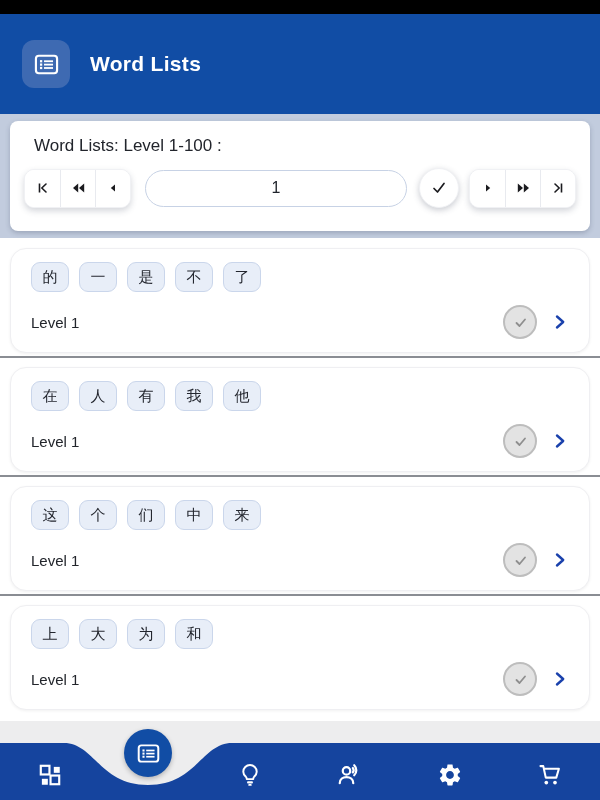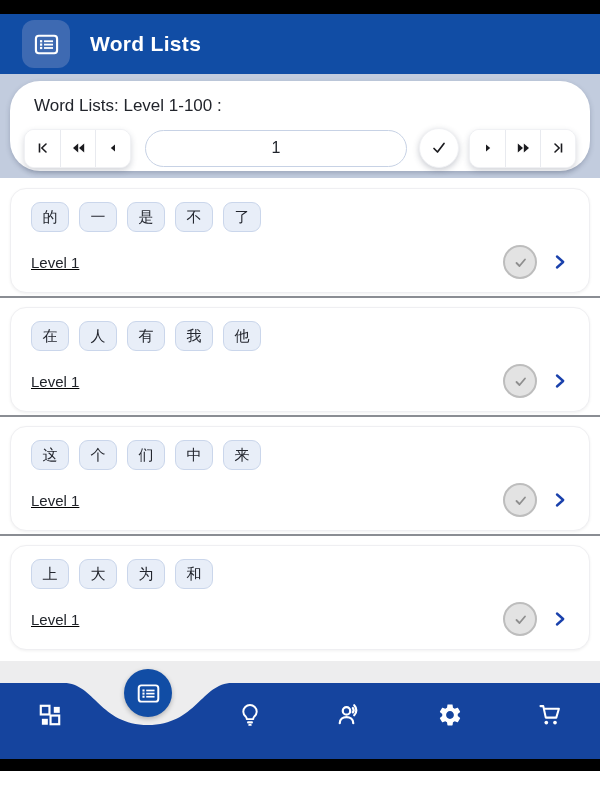--- a/index.html
+++ b/index.html
@@ -5,43 +5,43 @@
   html,body{margin:0;padding:0;}
   body{
     width:600px;height:800px;overflow:hidden;background:#fff;
     font-family:"Liberation Sans", sans-serif;
     -webkit-font-smoothing:antialiased;
   }
   .status-top{height:14px;background:#000;}
   .black-bottom{height:12px;background:#000;}
 
   
-  .header{height:60px;background:#114DA5;display:flex;align-items:center;padding:0 22px;box-sizing:border-box;}
+  .header{height:100px;background:#114DA5;display:flex;align-items:center;padding:0 22px;box-sizing:border-box;}
   .header-icon-box{width:48px;height:48px;border-radius:12px;background:#3E6AB2;display:flex;align-items:center;justify-content:center;flex:0 0 auto;}
   .header-text{margin-left:20px;}
   .header-title{color:#fff;font-size:21px;font-weight:700;letter-spacing:.3px;line-height:1.1;}
   .header-subtitle{color:#C9D5EB;font-size:15px;margin-top:5px;}
 
   
   .pagination-strip{background:#C2CCDE;padding:7px 10px;box-sizing:border-box;}
-  .pagination-card{background:#fff;border-radius:30px;box-shadow:0 2px 5px rgba(40,50,80,.25);padding:15px 14px 3px;box-sizing:border-box;}
+  .pagination-card{background:#fff;border-radius:8px;box-shadow:0 2px 5px rgba(40,50,80,.25);padding:15px 14px 23px;box-sizing:border-box;}
   .pagination-label{font-size:17px;color:#22252C;margin:0 0 12px 10px;}
   .pagination-controls{display:flex;align-items:center;}
   .btn-group{display:flex;background:#fff;border-radius:10px;box-shadow:0 3px 6px rgba(60,70,90,.22);overflow:hidden;border:1px solid #F0F1F4;}
   .pg-btn{width:35px;height:37px;background:#fff;border:none;display:flex;align-items:center;justify-content:center;cursor:pointer;padding:0;}
   .btn-group .pg-btn + .pg-btn{border-left:1px solid #E8EAEF;}
   .page-input{flex:1;height:37px;margin:0 12px 0 14px;border:1.5px solid #C7D2E5;border-radius:19px;text-align:center;font-size:16px;color:#1F232B;box-sizing:border-box;font-family:"Liberation Sans",sans-serif;outline:none;min-width:0;}
   .check-btn{width:40px;height:40px;border-radius:50%;background:#fff;border:1px solid #F0F1F4;box-shadow:0 2px 6px rgba(60,70,90,.28);display:flex;align-items:center;justify-content:center;cursor:pointer;margin-right:10px;flex:0 0 auto;padding:0;}
 
   
   .content{height:483px;overflow:hidden;background:#fff;padding-top:10px;box-sizing:border-box;}
   .level-card{margin:0 10px;background:#fff;border:1px solid #EFEFF2;border-radius:16px;box-shadow:0 1px 3px rgba(0,0,0,.06);padding:13px 20px;box-sizing:border-box;}
   .chips-row{display:flex;gap:10px;}
   .chip{min-width:38px;height:30px;background:#E8EEF8;border:1px solid #CAD6EB;border-radius:9px;display:inline-flex;align-items:center;justify-content:center;font-size:15px;color:#23262E;box-sizing:border-box;padding:0 8px;}
-  .card-footer{display:flex;justify-content:space-between;align-items:center;margin-top:13px;text-decoration:underline;}
+  .card-footer{display:flex;justify-content:space-between;align-items:center;margin-top:13px;}
   .level-label{font-size:15px;color:#22252B;}
   .footer-right{display:flex;align-items:center;gap:14px;}
   .done-circle{width:34px;height:34px;border-radius:50%;background:#E3E3E3;border:2px solid #BDBDBD;display:flex;align-items:center;justify-content:center;cursor:pointer;padding:0;box-sizing:border-box;}
   .chevron-btn{background:none;border:none;padding:0;cursor:pointer;display:flex;align-items:center;}
   .divider{height:2px;background:#8A8D93;margin:3px 0 9px;}
 
   
   .bottom-area{position:relative;height:98px;background:#EDEDEE;}
   .nav-wave{position:absolute;left:0;top:0;width:100%;height:100%;display:block;}
   .nav-icons{position:absolute;left:0;top:38px;width:100%;display:flex;}

